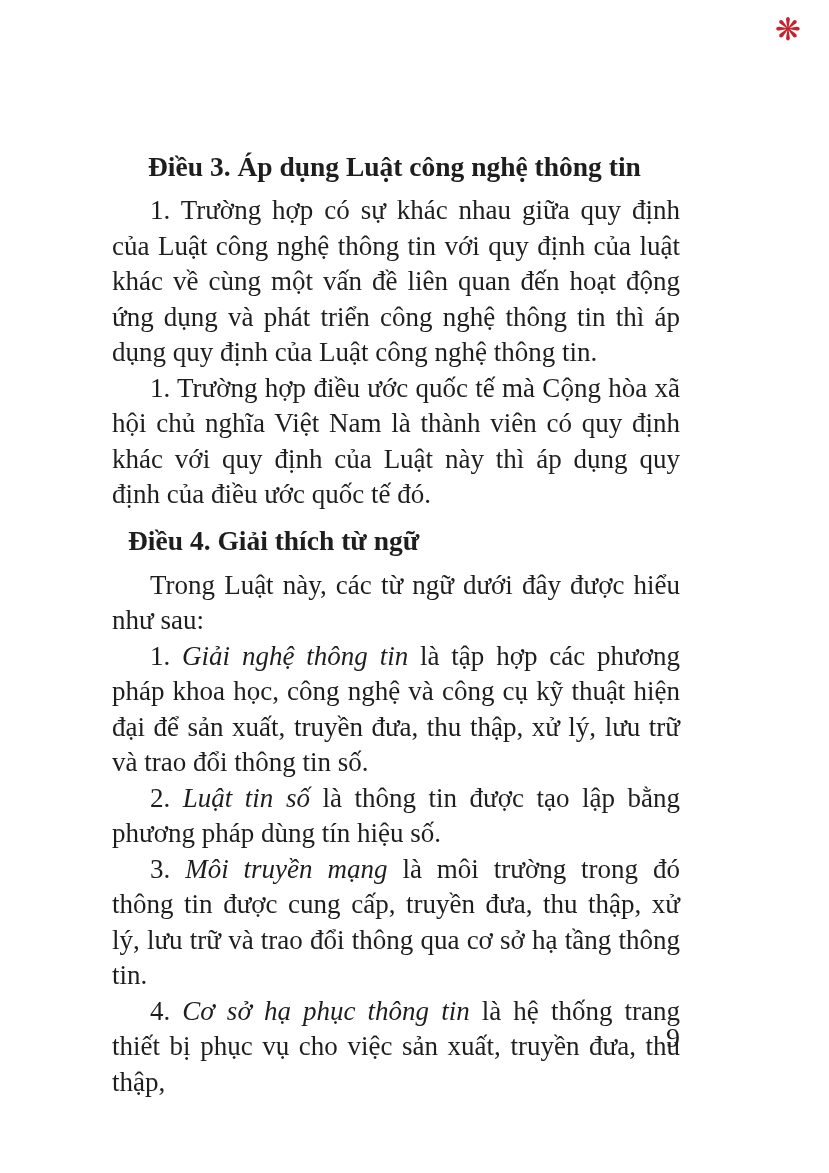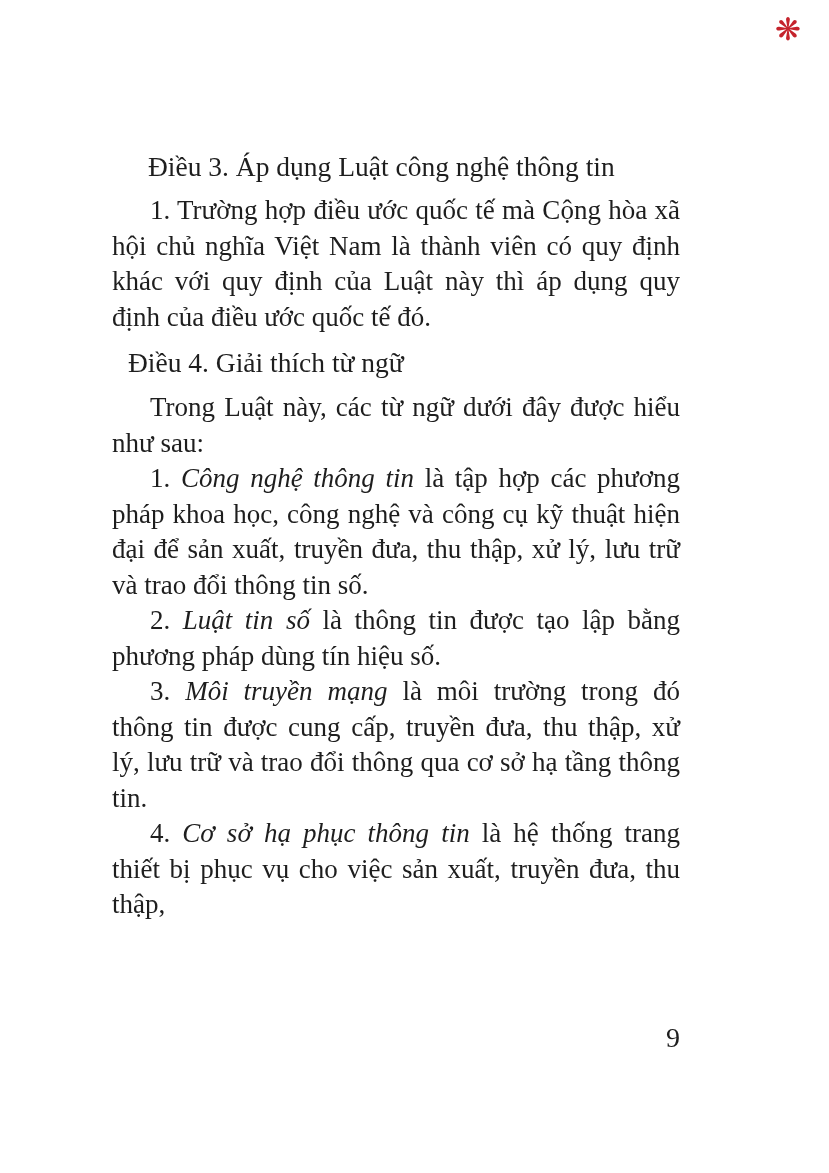--- a/index.html
+++ b/index.html
@@ -24,21 +24,21 @@
     font-size: 31px;
     line-height: 1;
   }
   .content {
     padding-top: 148px;
     margin-left: 112px;
     width: 568px;
   }
   .heading {
     font-size: 27.5px;
-    font-weight: normal;
+    font-weight: bold;
     line-height: 38px;
     margin: 0 0 7px 36px;
   }
   .heading-2 {
     margin-top: 9px;
     margin-bottom: 8px;
     margin-left: 16px;
   }
   .para {
     font-size: 27px;
@@ -60,28 +60,29 @@
 <body>
 
 <div class="page">
 
   <span class="ornament" style="color: rgb(197, 35, 44);">❋</span>
 
   <div class="content">
 
     <h1 class="heading">Điều 3. Áp dụng Luật công nghệ thông tin</h1>
 
+    <p class="para">1. Trường hợp có sự khác nhau giữa quy định của Luật công nghệ thông tin với quy định của luật khác về cùng một vấn đề liên quan đến hoạt động ứng dụng và phát triển công nghệ thông tin thì áp dụng quy định của Luật công nghệ thông tin.</p>
 
     <p class="para">1. Trường hợp điều ước quốc tế mà Cộng hòa xã hội chủ nghĩa Việt Nam là thành viên có quy định khác với quy định của Luật này thì áp dụng quy định của điều ước quốc tế đó.</p>
 
     <h2 class="heading heading-2">Điều 4. Giải thích từ ngữ</h2>
 
     <p class="para">Trong Luật này, các từ ngữ dưới đây được hiểu như sau:</p>
 
-    <p class="para"><span>1. </span><span class="term">Công nghệ thông tin</span><span> là tập hợp các phương pháp khoa học, công nghệ và công cụ kỹ thuật hiện đại để sản xuất, truyền đưa, thu thập, xử lý, lưu trữ và trao đổi thông tin số.</span></p>
+    <p class="para"><span>1. </span><span class="term">Giải nghệ thông tin</span><span> là tập hợp các phương pháp khoa học, công nghệ và công cụ kỹ thuật hiện đại để sản xuất, truyền đưa, thu thập, xử lý, lưu trữ và trao đổi thông tin số.</span></p>
 
     <p class="para"><span>2. </span><span class="term">Luật tin số</span><span> là thông tin được tạo lập bằng phương pháp dùng tín hiệu số.</span></p>
 
     <p class="para"><span>3. </span><span class="term">Môi truyền mạng</span><span> là môi trường trong đó thông tin được cung cấp, truyền đưa, thu thập, xử lý, lưu trữ và trao đổi thông qua cơ sở hạ tầng thông tin.</span></p>
 
     <p class="para"><span>4. </span><span class="term">Cơ sở hạ phục thông tin</span><span> là hệ thống trang thiết bị phục vụ cho việc sản xuất, truyền đưa, thu thập,</span></p>
 
   </div>
 
   <div class="page-number">9</div>

